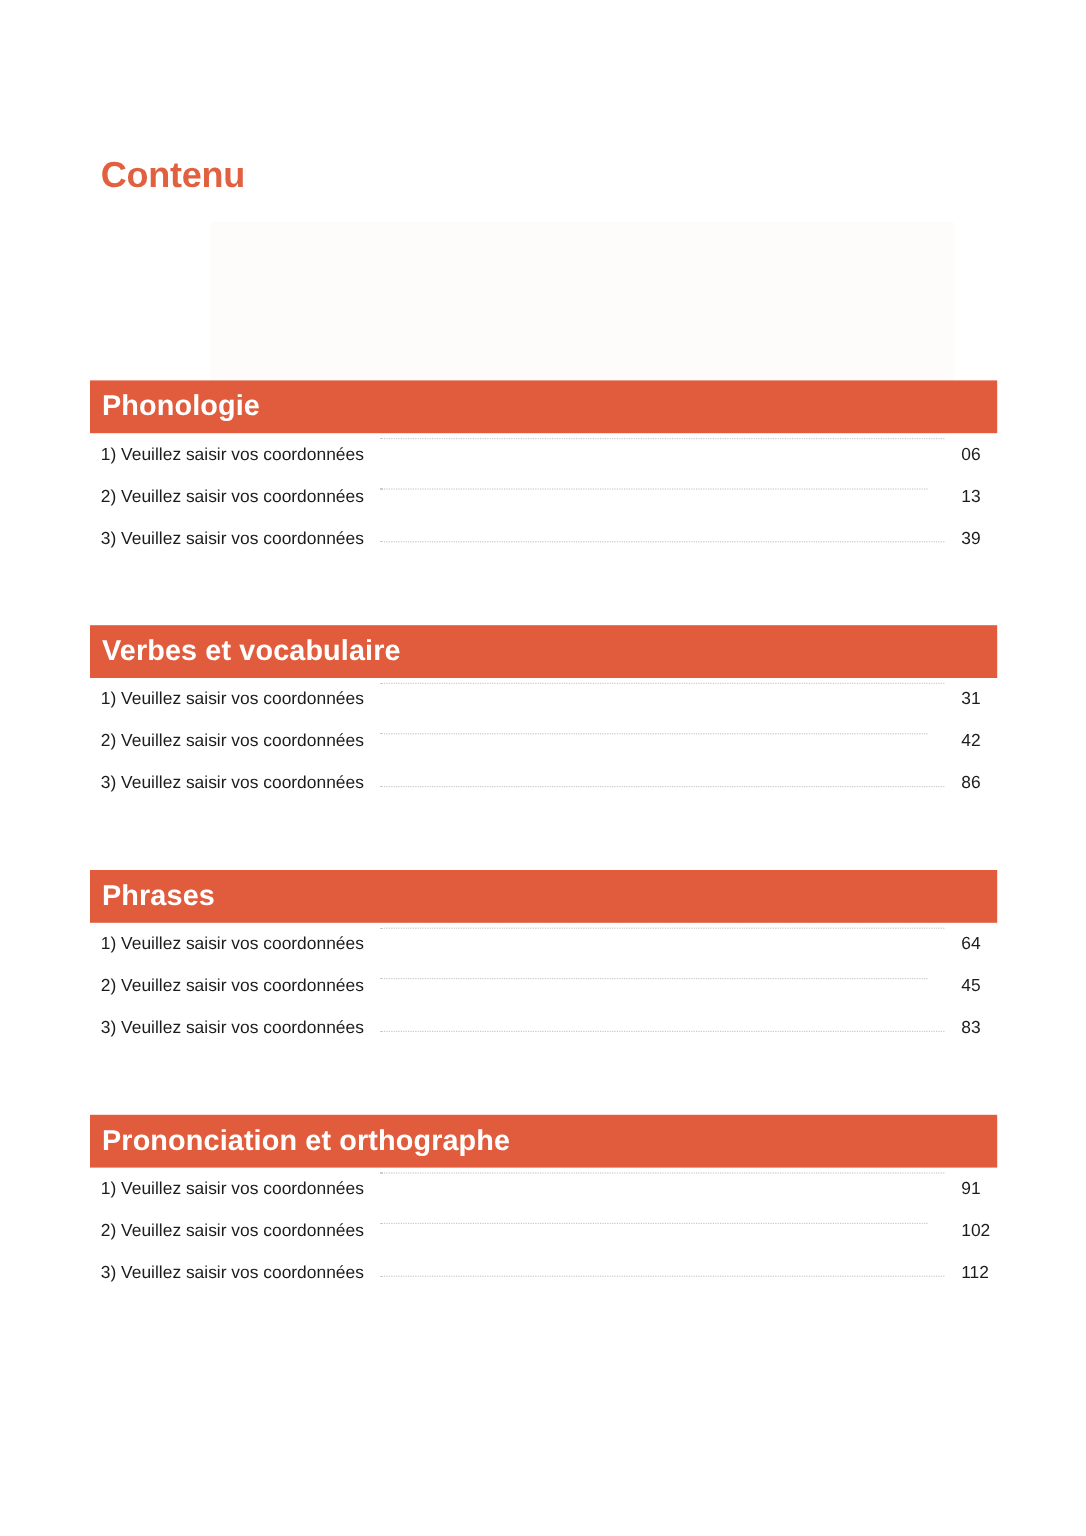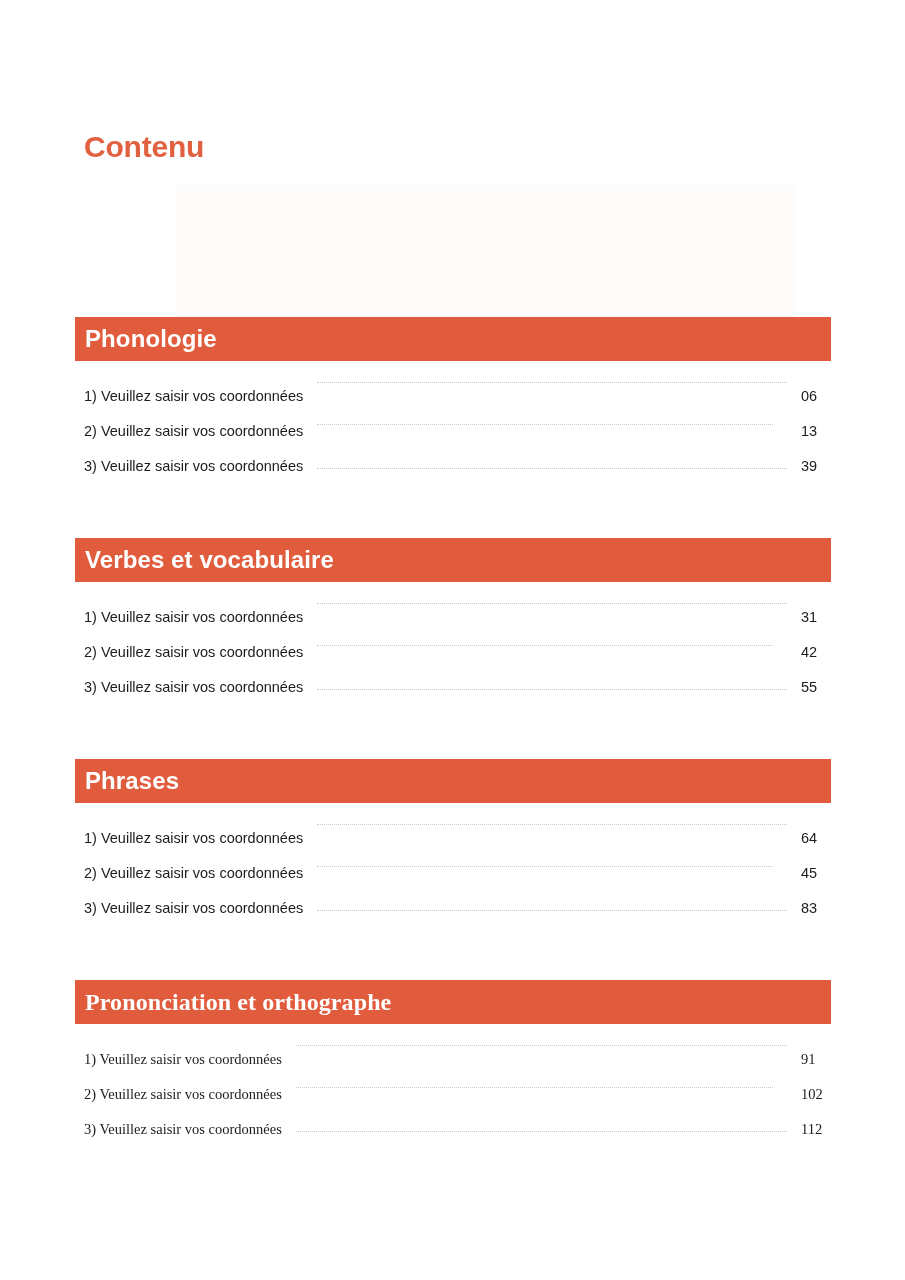--- a/index.html
+++ b/index.html
@@ -55,21 +55,20 @@
     left: 75px;
     top: 317px;
     width: 756px;
   }
 
   .section {
     margin-bottom: 55px;
   }
   .section:last-child {
     margin-bottom: 0;
-    font-family: Liberation Serif, serif;
   }
 
   .section-header {
     height: 44px;
     background: #E05C3C;
     display: flex;
     align-items: center;
     padding: 0 0 0 10px;
     box-sizing: border-box;
   }
@@ -77,21 +76,20 @@
   .section-title {
     color: #ffffff;
     font-size: 24px;
     line-height: 20px;
     font-weight: bold;
     letter-spacing: 0.1px;
     white-space: nowrap;
   }
 
   .entries {
-    padding-top: 17px;
   }
 
   .entry {
     position: relative;
     height: 35px;
     display: flex;
     align-items: center;
   }
 
   .entry-label {
@@ -180,21 +178,21 @@
             <span class="entry-page">31</span>
           </div>
           <div class="entry">
             <span class="entry-label">2) Veuillez saisir vos coordonnées</span>
             <span class="entry-leader"></span>
             <span class="entry-page">42</span>
           </div>
           <div class="entry">
             <span class="entry-label">3) Veuillez saisir vos coordonnées</span>
             <span class="entry-leader"></span>
-            <span class="entry-page">55</span>
+            <span class="entry-page">86</span>
           </div>
         </div>
       </div>
       <div class="section">
         <div class="section-header">
           <span class="section-title">Phrases</span>
         </div>
         <div class="entries">
           <div class="entry">
             <span class="entry-label">1) Veuillez saisir vos coordonnées</span>

